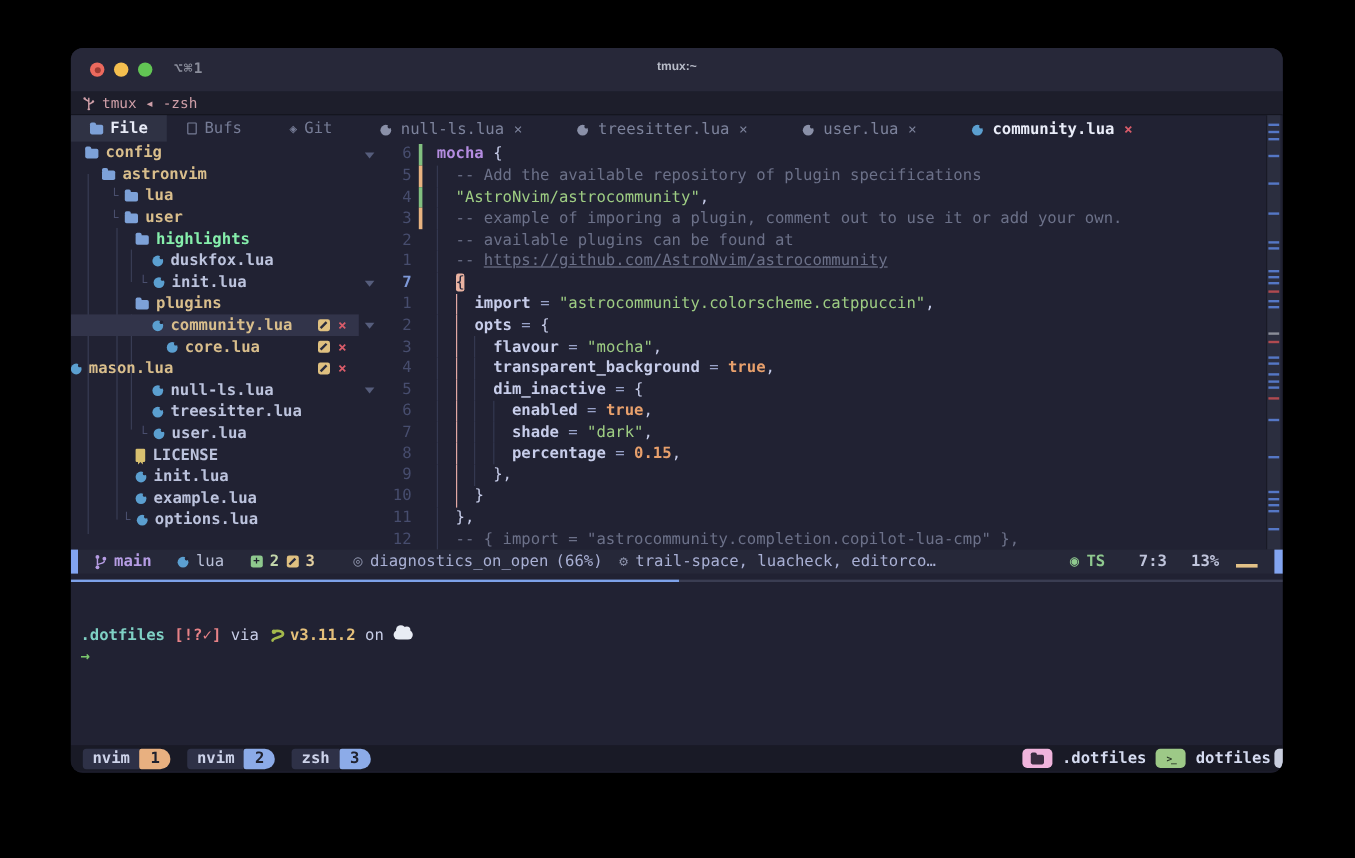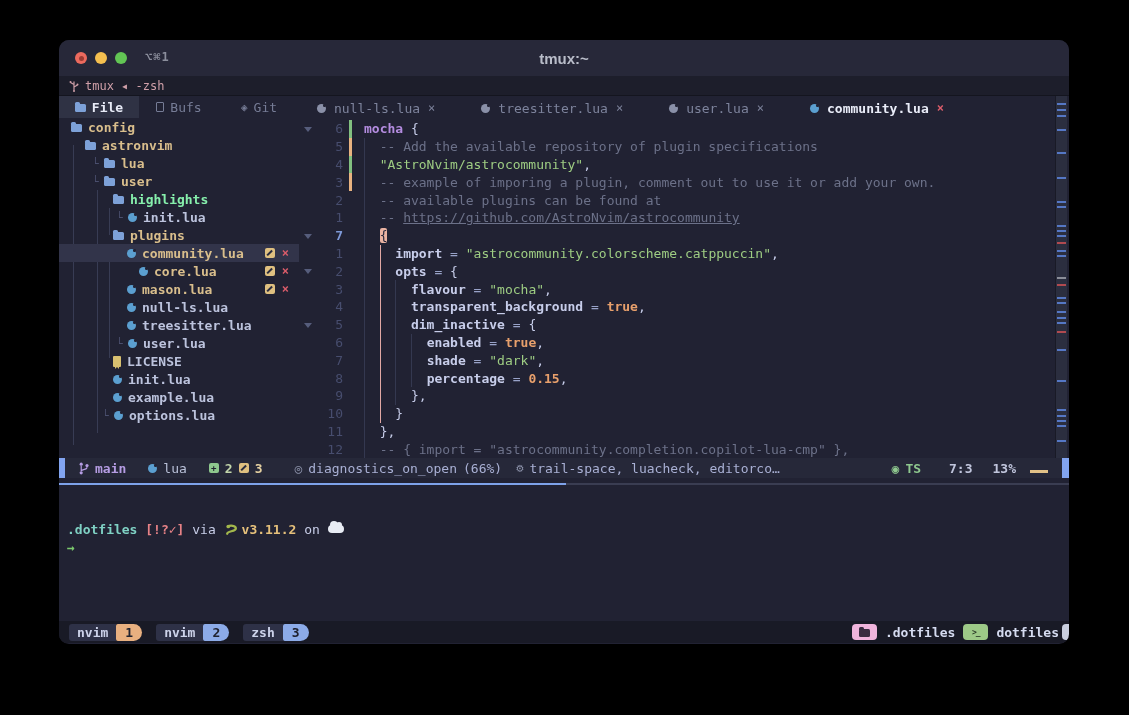--- a/index.html
+++ b/index.html
@@ -13,21 +13,21 @@
   
   .titlebar { position:relative; height:36px; background:#272839; }
   .lights { position:absolute; left:16px; top:12px; display:flex; gap:8px; }
   .light { width:12px; height:12px; border-radius:50%; position:relative; }
   .light.red { background:#ec6a5e; } .light.red::after{ content:''; position:absolute; left:3.5px; top:3.5px; width:5px; height:5px; border-radius:50%; background:#9d3b33;}
   .light.yellow { background:#f5bf4f; }
   .light.green { background:#62c554; }
   .shortcut { position:absolute; left:86px; top:10px; color:#8b8e9c;
     font-size:12px; font-weight:bold; letter-spacing:1px; }
   .wtitle { position:absolute; left:0; right:0; top:10px; text-align:center;
-    color:#b9bdc9; font-weight:bold; font-size:15px;
+    color:#b9bdc9; font-weight:bold; font-size:10px;
     font-family:"Liberation Sans", sans-serif; }
 
   
   .tabstrip { height:20px; background:#1d1e2b; display:flex; align-items:center;
     padding-left:10px; gap:6px; color:#cf9fa8; font-size:12px;
     border-bottom:1px solid #14151f; }
 
   
   .main { position:absolute; left:0; top:56px; width:100%; height:362px; display:flex; }
 
@@ -240,20 +240,24 @@
           <div class="titem" style="padding-left: 44px;">
             <span class="conn">└</span>
             <span class="ic-folder"></span>
             <span class="tlabel c-dir">user</span>
           </div>
           <div class="titem" style="padding-left: 54px;">
             <span class="ic-folder"></span>
             <span class="tlabel c-blue">highlights</span>
           </div>
           <div class="titem" style="padding-left: 68px;">
+            <span class="ic-lua"></span>
+            <span class="tlabel c-file">duskfox.lua</span>
+          </div>
+          <div class="titem" style="padding-left: 68px;">
             <span class="conn">└</span>
             <span class="ic-lua"></span>
             <span class="tlabel c-file">init.lua</span>
           </div>
           <div class="titem" style="padding-left: 54px;">
             <span class="ic-folder"></span>
             <span class="tlabel c-dir">plugins</span>
           </div>
           <div class="titem sel" style="padding-left: 68px;">
             <span class="ic-lua"></span>
@@ -264,21 +268,21 @@
             </span>
           </div>
           <div class="titem" style="padding-left: 68px; margin-left: 12px;">
             <span class="ic-lua"></span>
             <span class="tlabel c-mod">core.lua</span>
             <span class="badges">
               <span class="badge-pencil"></span>
               <span class="xmark">×</span>
             </span>
           </div>
-          <div class="titem" style="padding-left: 68px;">
+          <div class="titem" style="">
             <span class="ic-lua"></span>
             <span class="tlabel c-mod">mason.lua</span>
             <span class="badges">
               <span class="badge-pencil"></span>
               <span class="xmark">×</span>
             </span>
           </div>
           <div class="titem" style="padding-left: 68px;">
             <span class="ic-lua"></span>
             <span class="tlabel c-file">null-ls.lua</span>

